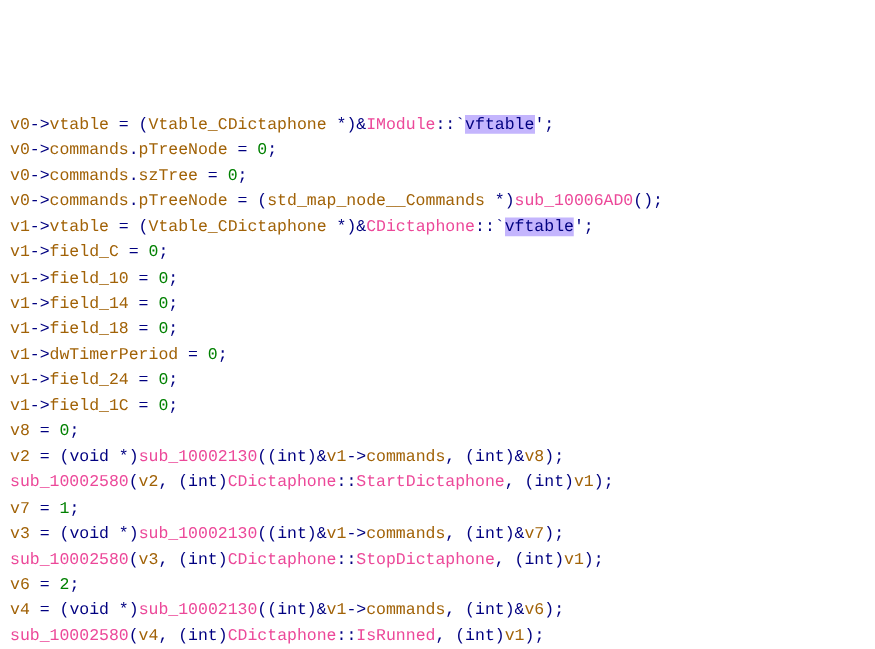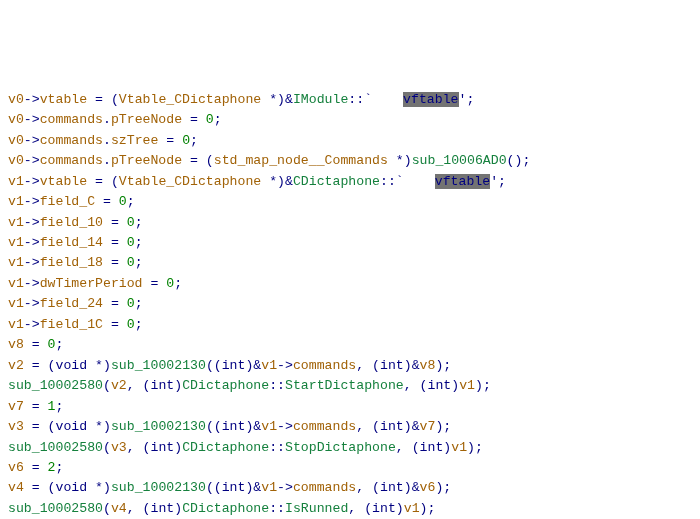--- a/index.html
+++ b/index.html
@@ -7,23 +7,23 @@
     padding: 8px;
     background: #ffffff;
     font-family: Consolas, 'Courier New', monospace;
     font-size: 13.2px;
     line-height: 1.55;
     white-space: pre;
     color: #000080;
   }
   .line { display: block; }
   .num { color: #008000; }
-  .hl  { background: #737373; color: #000080; margin-left: 31px; }
+  .hl  { background: #c4b5fd; color: #000080; }
   .gray{ color: #a16207; }
-  .brown{ color: #15803d; }
+  .brown{ color: #ec4899; }
   .blue{ color: #000080; }
 </style>
 </head>
 <body>
 
 
 
 <div id="code-container"><span class="line"><span class="gray">v0</span><span class="blue">-&gt;</span><span class="gray">vtable </span><span class="blue">= (</span><span class="gray">Vtable_CDictaphone </span><span class="blue">*)&amp;</span><span class="brown">IModule</span><span class="blue">::`</span><span class="hl">vftable</span><span class="blue">';</span></span><span class="line"><span class="gray">v0</span><span class="blue">-&gt;</span><span class="gray">commands</span><span class="blue">.</span><span class="gray">pTreeNode </span><span class="blue">= </span><span class="num">0</span><span class="blue">;</span></span><span class="line"><span class="gray">v0</span><span class="blue">-&gt;</span><span class="gray">commands</span><span class="blue">.</span><span class="gray">szTree </span><span class="blue">= </span><span class="num">0</span><span class="blue">;</span></span><span class="line"><span class="gray">v0</span><span class="blue">-&gt;</span><span class="gray">commands</span><span class="blue">.</span><span class="gray">pTreeNode </span><span class="blue">= (</span><span class="gray">std_map_node__Commands </span><span class="blue">*)</span><span class="brown">sub_10006AD0</span><span class="blue">();</span></span><span class="line"><span class="gray">v1</span><span class="blue">-&gt;</span><span class="gray">vtable </span><span class="blue">= (</span><span class="gray">Vtable_CDictaphone </span><span class="blue">*)&amp;</span><span class="brown">CDictaphone</span><span class="blue">::`</span><span class="hl">vftable</span><span class="blue">';</span></span><span class="line"><span class="gray">v1</span><span class="blue">-&gt;</span><span class="gray">field_C </span><span class="blue">= </span><span class="num">0</span><span class="blue">;</span></span><span class="line"><span class="gray">v1</span><span class="blue">-&gt;</span><span class="gray">field_10 </span><span class="blue">= </span><span class="num">0</span><span class="blue">;</span></span><span class="line"><span class="gray">v1</span><span class="blue">-&gt;</span><span class="gray">field_14 </span><span class="blue">= </span><span class="num">0</span><span class="blue">;</span></span><span class="line"><span class="gray">v1</span><span class="blue">-&gt;</span><span class="gray">field_18 </span><span class="blue">= </span><span class="num">0</span><span class="blue">;</span></span><span class="line"><span class="gray">v1</span><span class="blue">-&gt;</span><span class="gray">dwTimerPeriod </span><span class="blue">= </span><span class="num">0</span><span class="blue">;</span></span><span class="line"><span class="gray">v1</span><span class="blue">-&gt;</span><span class="gray">field_24 </span><span class="blue">= </span><span class="num">0</span><span class="blue">;</span></span><span class="line"><span class="gray">v1</span><span class="blue">-&gt;</span><span class="gray">field_1C </span><span class="blue">= </span><span class="num">0</span><span class="blue">;</span></span><span class="line"><span class="gray">v8 </span><span class="blue">= </span><span class="num">0</span><span class="blue">;</span></span><span class="line"><span class="gray">v2 </span><span class="blue">= (</span><span class="blue">void </span><span class="blue">*)</span><span class="brown">sub_10002130</span><span class="blue">((</span><span class="blue">int</span><span class="blue">)&amp;</span><span class="gray">v1</span><span class="blue">-&gt;</span><span class="gray">commands</span><span class="blue">, (</span><span class="blue">int</span><span class="blue">)&amp;</span><span class="gray">v8</span><span class="blue">);</span></span><span class="line"><span class="brown">sub_10002580</span><span class="blue">(</span><span class="gray">v2</span><span class="blue">, (</span><span class="blue">int</span><span class="blue">)</span><span class="brown">CDictaphone</span><span class="blue">::</span><span class="brown">StartDictaphone</span><span class="blue">, (</span><span class="blue">int</span><span class="blue">)</span><span class="gray">v1</span><span class="blue">);</span></span><span class="line"><span class="gray">v7 </span><span class="blue">= </span><span class="num">1</span><span class="blue">;</span></span><span class="line"><span class="gray">v3 </span><span class="blue">= (</span><span class="blue">void </span><span class="blue">*)</span><span class="brown">sub_10002130</span><span class="blue">((</span><span class="blue">int</span><span class="blue">)&amp;</span><span class="gray">v1</span><span class="blue">-&gt;</span><span class="gray">commands</span><span class="blue">, (</span><span class="blue">int</span><span class="blue">)&amp;</span><span class="gray">v7</span><span class="blue">);</span></span><span class="line"><span class="brown">sub_10002580</span><span class="blue">(</span><span class="gray">v3</span><span class="blue">, (</span><span class="blue">int</span><span class="blue">)</span><span class="brown">CDictaphone</span><span class="blue">::</span><span class="brown">StopDictaphone</span><span class="blue">, (</span><span class="blue">int</span><span class="blue">)</span><span class="gray">v1</span><span class="blue">);</span></span><span class="line"><span class="gray">v6 </span><span class="blue">= </span><span class="num">2</span><span class="blue">;</span></span><span class="line"><span class="gray">v4 </span><span class="blue">= (</span><span class="blue">void </span><span class="blue">*)</span><span class="brown">sub_10002130</span><span class="blue">((</span><span class="blue">int</span><span class="blue">)&amp;</span><span class="gray">v1</span><span class="blue">-&gt;</span><span class="gray">commands</span><span class="blue">, (</span><span class="blue">int</span><span class="blue">)&amp;</span><span class="gray">v6</span><span class="blue">);</span></span><span class="line"><span class="brown">sub_10002580</span><span class="blue">(</span><span class="gray">v4</span><span class="blue">, (</span><span class="blue">int</span><span class="blue">)</span><span class="brown">CDictaphone</span><span class="blue">::</span><span class="brown">IsRunned</span><span class="blue">, (</span><span class="blue">int</span><span class="blue">)</span><span class="gray">v1</span><span class="blue">);</span></span></div>
 
 

